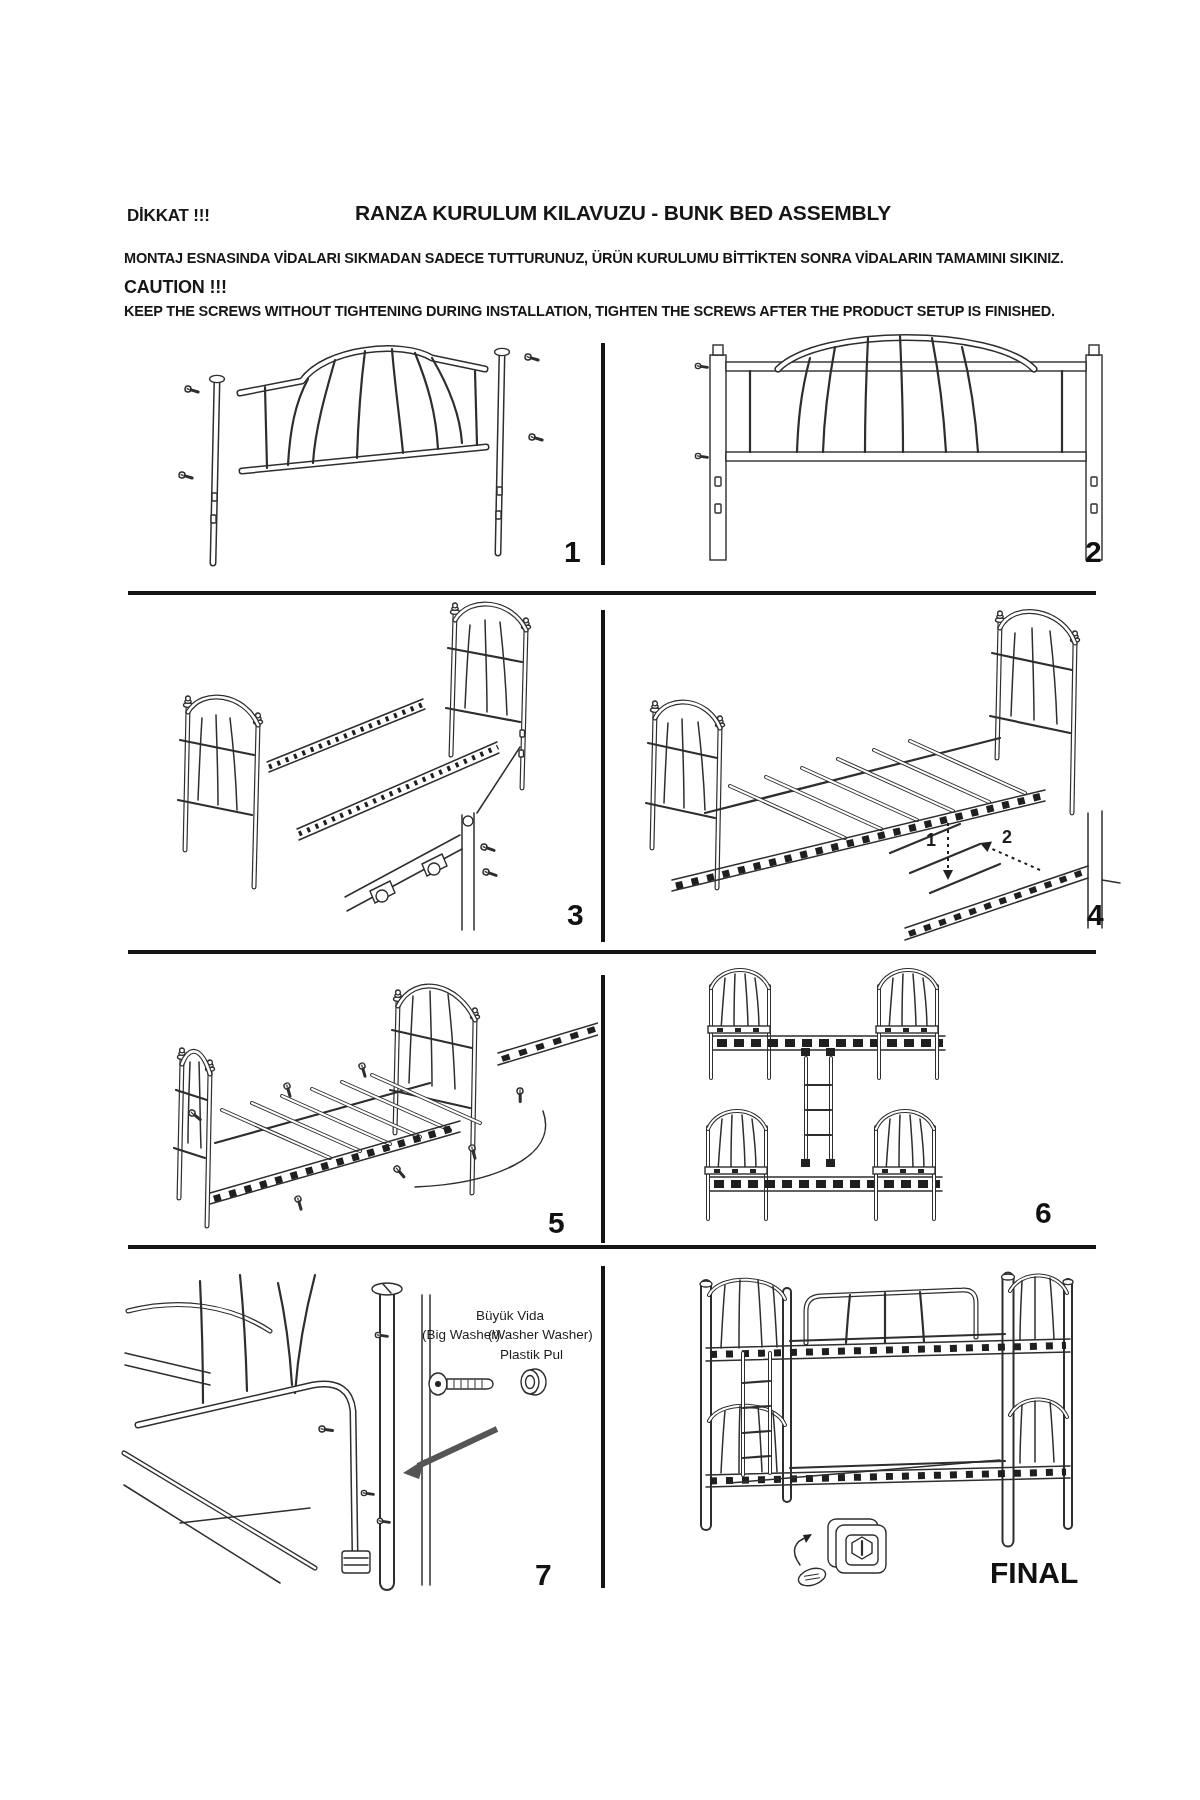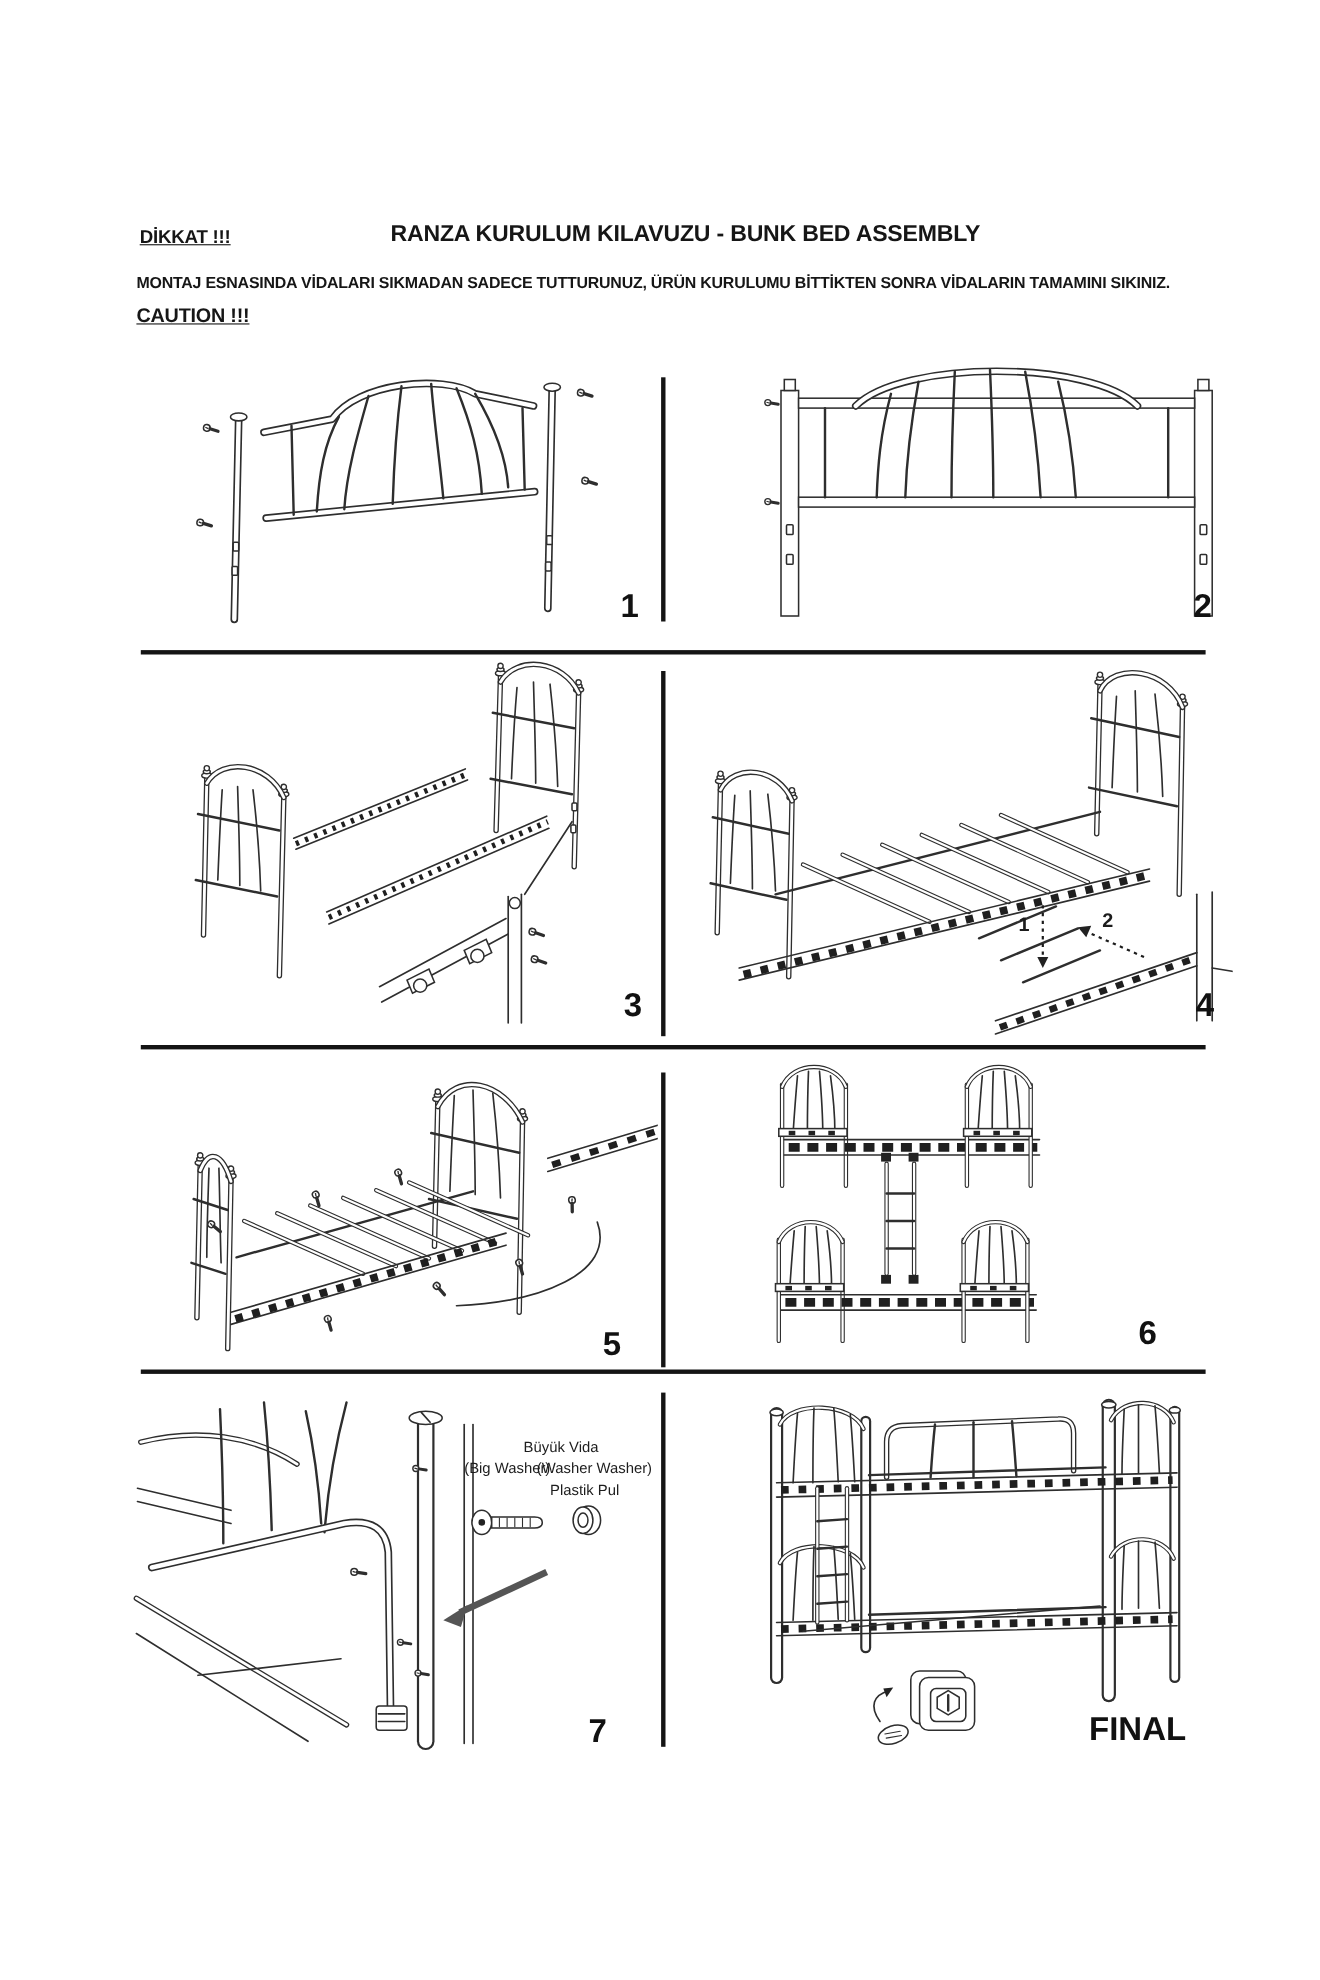--- a/index.html
+++ b/index.html
@@ -1,19 +1,19 @@
 <!DOCTYPE html>
 <html><head>
 <meta charset="utf-8">
 <style>
   html,body{margin:0;padding:0;background:#e8e8e8;}
   .page{position:relative;width:1200px;height:1800px;background:#ffffff;margin:0 auto;
         font-family:"Liberation Sans","DejaVu Sans",sans-serif;color:#161616;overflow:hidden;}
   .hdr{position:absolute;white-space:nowrap;font-weight:bold;letter-spacing:-0.2px;}
-  .u{text-decoration:underline;}
+  .u{}
   .rule{position:absolute;left:128px;width:968px;height:4px;background:#141414;}
   .vdiv{position:absolute;left:601px;width:4px;background:#141414;}
   .panel{position:absolute;}
   .panel svg{position:absolute;left:0;top:0;}
   .stepnum{position:absolute;font-weight:bold;font-size:30px;color:#111;letter-spacing:0;}
   .legend-t{position:absolute;font-size:13.5px;color:#1d1d1d;white-space:nowrap;}
   
   .ln,.t-out,.t-in,.thn{fill:none;stroke-linecap:round;stroke-linejoin:round;}
   .ln{stroke:#2e2e2e;stroke-width:1.5;}
   .thn{stroke:#2e2e2e;stroke-width:2.2;}
@@ -44,20 +44,21 @@
         <ellipse cx="0" cy="-3.4" rx="3.2" ry="1.8" fill="#fff" stroke="#2e2e2e" stroke-width="1.3"></ellipse>
         <circle cx="0" cy="-6.6" r="2.4" fill="#fff" stroke="#2e2e2e" stroke-width="1.3"></circle>
       </g>
     </defs>
   </svg>
 
   <div class="hdr u" style="left:127px;top:206px;font-size:17px;">DİKKAT !!!</div>
   <div class="hdr" style="left:355px;top:201px;font-size:21px;">RANZA KURULUM KILAVUZU - BUNK BED ASSEMBLY</div>
   <div class="hdr" style="left:124px;top:250px;font-size:14.5px;">MONTAJ ESNASINDA VİDALARI SIKMADAN SADECE TUTTURUNUZ, ÜRÜN KURULUMU BİTTİKTEN SONRA VİDALARIN TAMAMINI SIKINIZ.</div>
   <div class="hdr u" style="left:124px;top:277px;font-size:18px;">CAUTION !!!</div>
+  <div class="hdr" style="left:124px;top:303px;font-size:14.5px;">KEEP THE SCREWS WITHOUT TIGHTENING DURING INSTALLATION, TIGHTEN THE SCREWS AFTER THE PRODUCT SETUP IS FINISHED.</div>
 
   <div class="rule" style="top:591px;"></div>
   <div class="rule" style="top:950px;"></div>
   <div class="rule" style="top:1245px;"></div>
   <div class="vdiv" style="top:343px;height:222px;"></div>
   <div class="vdiv" style="top:610px;height:332px;"></div>
   <div class="vdiv" style="top:975px;height:268px;"></div>
   <div class="vdiv" style="top:1266px;height:322px;"></div>
 
   <div class="panel" style="left:120px;top:325px;width:478px;height:265px;">

